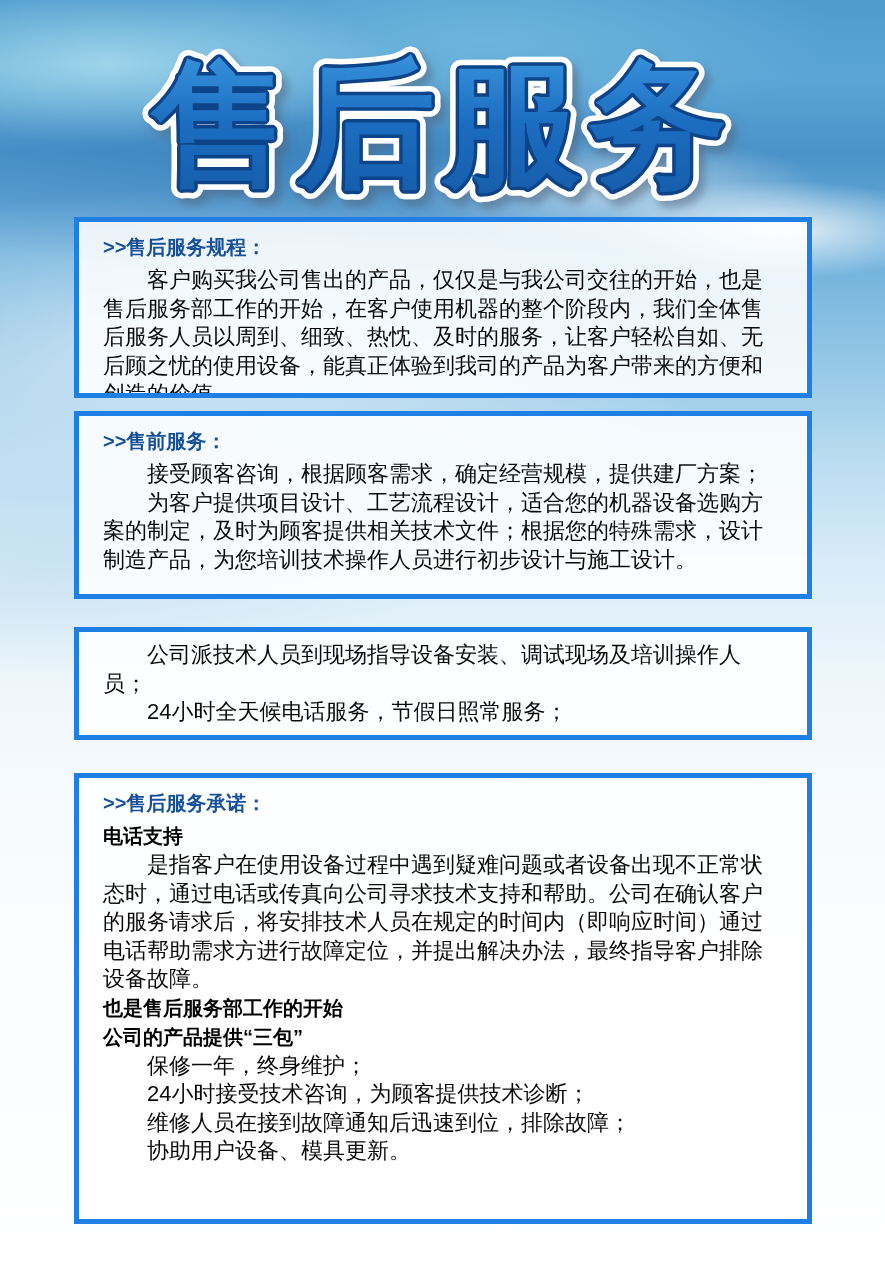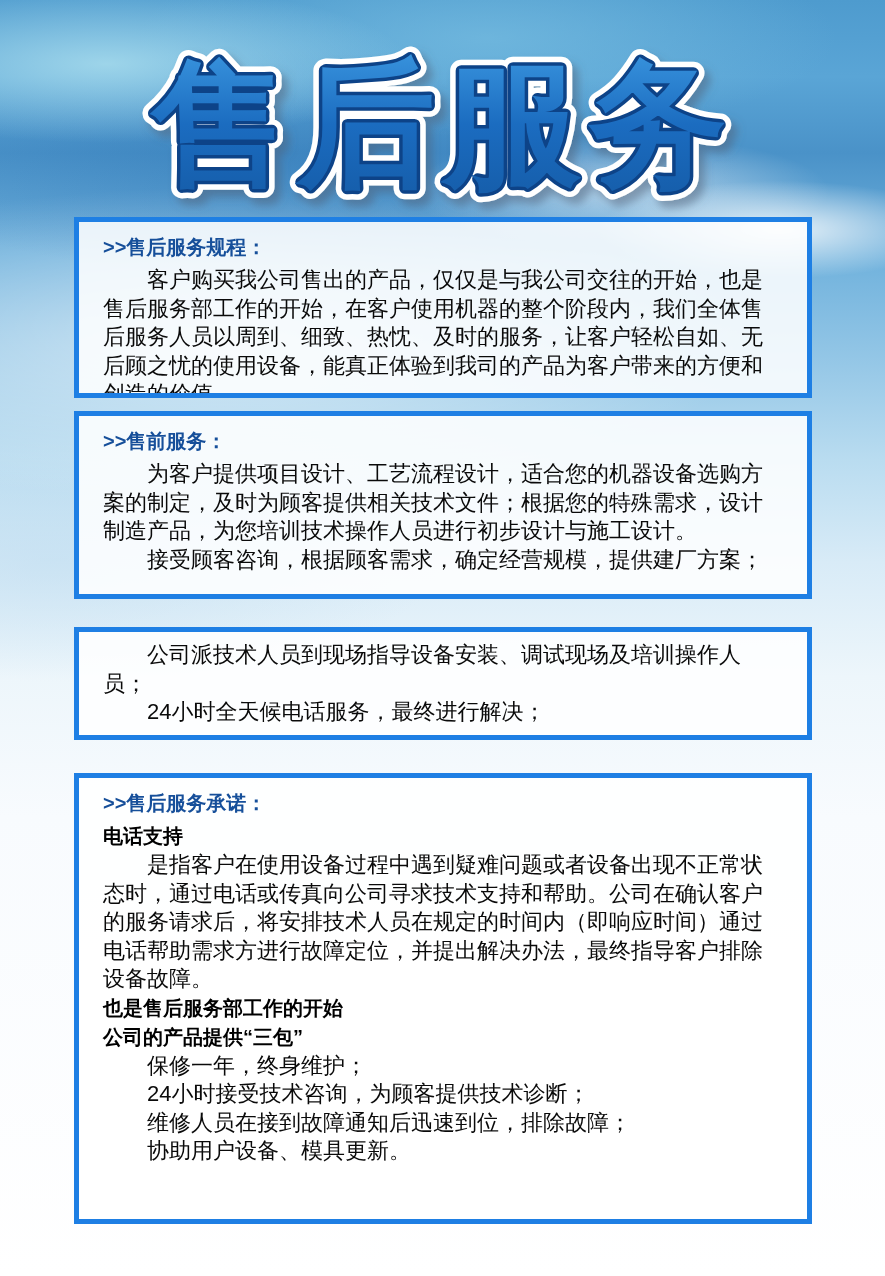--- a/index.html
+++ b/index.html
@@ -95,27 +95,27 @@
     </svg>
   </div>
 
   <section class="panel panel-1">
     <h2 class="ph">&gt;&gt;售后服务规程：</h2>
     <p class="para">客户购买我公司售出的产品，仅仅是与我公司交往的开始，也是售后服务部工作的开始，在客户使用机器的整个阶段内，我们全体售后服务人员以周到、细致、热忱、及时的服务，让客户轻松自如、无后顾之忧的使用设备，能真正体验到我司的产品为客户带来的方便和创造的价值。</p>
   </section>
 
   <section class="panel panel-2">
     <h2 class="ph">&gt;&gt;售前服务：</h2>
+    <p class="para">接受顾客咨询，根据顾客需求，确定经营规模，提供建厂方案；</p>
     <p class="para">为客户提供项目设计、工艺流程设计，适合您的机器设备选购方案的制定，及时为顾客提供相关技术文件；根据您的特殊需求，设计制造产品，为您培训技术操作人员进行初步设计与施工设计。</p>
-    <p class="para">接受顾客咨询，根据顾客需求，确定经营规模，提供建厂方案；</p>
   </section>
 
   <section class="panel panel-3">
     <p class="para">公司派技术人员到现场指导设备安装、调试现场及培训操作人员；</p>
-    <p class="para">24小时全天候电话服务，最终进行解决；</p>
+    <p class="para">24小时全天候电话服务，节假日照常服务；</p>
   </section>
 
   <section class="panel panel-4">
     <h2 class="ph">&gt;&gt;售后服务承诺：</h2>
 
     <h3 class="sub">电话支持</h3>
     <p class="para">是指客户在使用设备过程中遇到疑难问题或者设备出现不正常状态时，通过电话或传真向公司寻求技术支持和帮助。公司在确认客户的服务请求后，将安排技术人员在规定的时间内（即响应时间）通过电话帮助需求方进行故障定位，并提出解决办法，最终指导客户排除设备故障。</p>
 
     <h3 class="sub">也是售后服务部工作的开始</h3>
 

